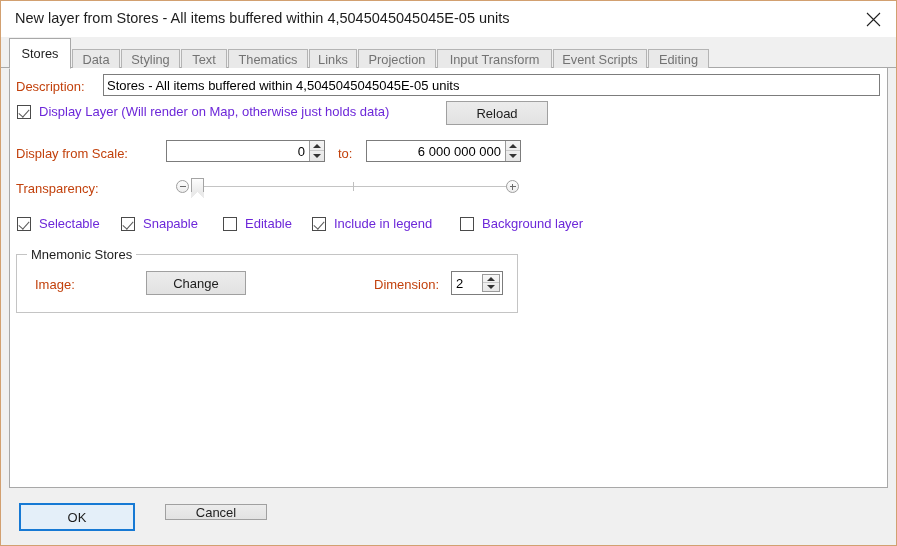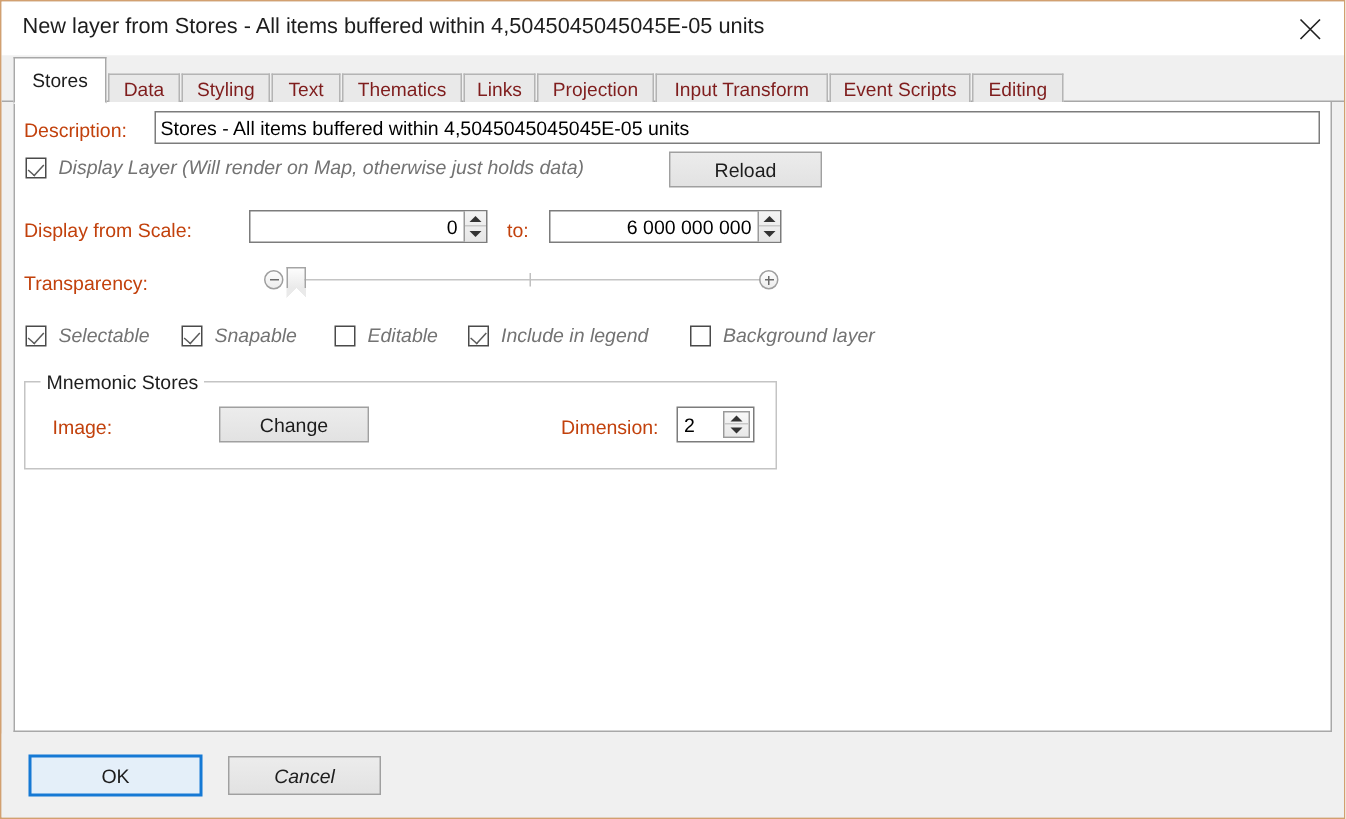--- a/index.html
+++ b/index.html
@@ -40,21 +40,21 @@
     position: absolute; left: 0; top: 36px;
     width: 895px; height: 31px;
     background: #f0f0f0;
     border-bottom: 1px solid #a8a8a8;
   }
   .tab {
     position: absolute; top: 12px;
     height: 20px;
     display: flex; align-items: center; justify-content: center;
     padding: 0 11px;
-    font-size: 12.8px; color: #7f1d1d;
+    font-size: 12.8px; color: #737373;
     background: #e9e9e9;
     border: 1px solid #b4b4b4;
     border-bottom: none;
     white-space: nowrap;
     cursor: default;
   }
   .tab.active {
     top: 1px;
     height: 31px;
     background: #ffffff;
@@ -100,23 +100,22 @@
     content: "";
     position: absolute;
     left: 3px; top: 1px;
     width: 5px; height: 9px;
     border: solid #5a5a5a;
     border-width: 0 1.6px 1.6px 0;
     transform: rotate(42deg);
   }
   .cblabel {
     margin-left: 8px;
-    font-size: 13px; color: #737373;
-    white-space: nowrap;
-    font-style: italic;
+    font-size: 13px; color: #6d28d9;
+    white-space: nowrap;
   }
   
   .btn {
     position: absolute;
     background: linear-gradient(#ececec, #e2e2e2);
     border: 1px solid #a0a0a0;
     font-size: 13px; color: #1d1d1d;
     display: flex; align-items: center; justify-content: center;
     cursor: default;
     font-family: "Liberation Sans", sans-serif;
@@ -367,16 +366,16 @@
               <span class="tri-down"></span>
             </div>
         </div>
       </div>
     </div>
 
   </div>
 
   <div id="footer">
     <div class="btn default" style="left:18px; top:14px; width:116px; height:28px;">OK</div>
-    <div class="btn" style="left:151px; top:15px; width:102px; height:26px;font-style:italic;">Cancel</div>
+    <div class="btn" style="left:164px; top:15px; width:102px; height:16px;">Cancel</div>
   </div>
 
 </div>
 
 </body></html>

